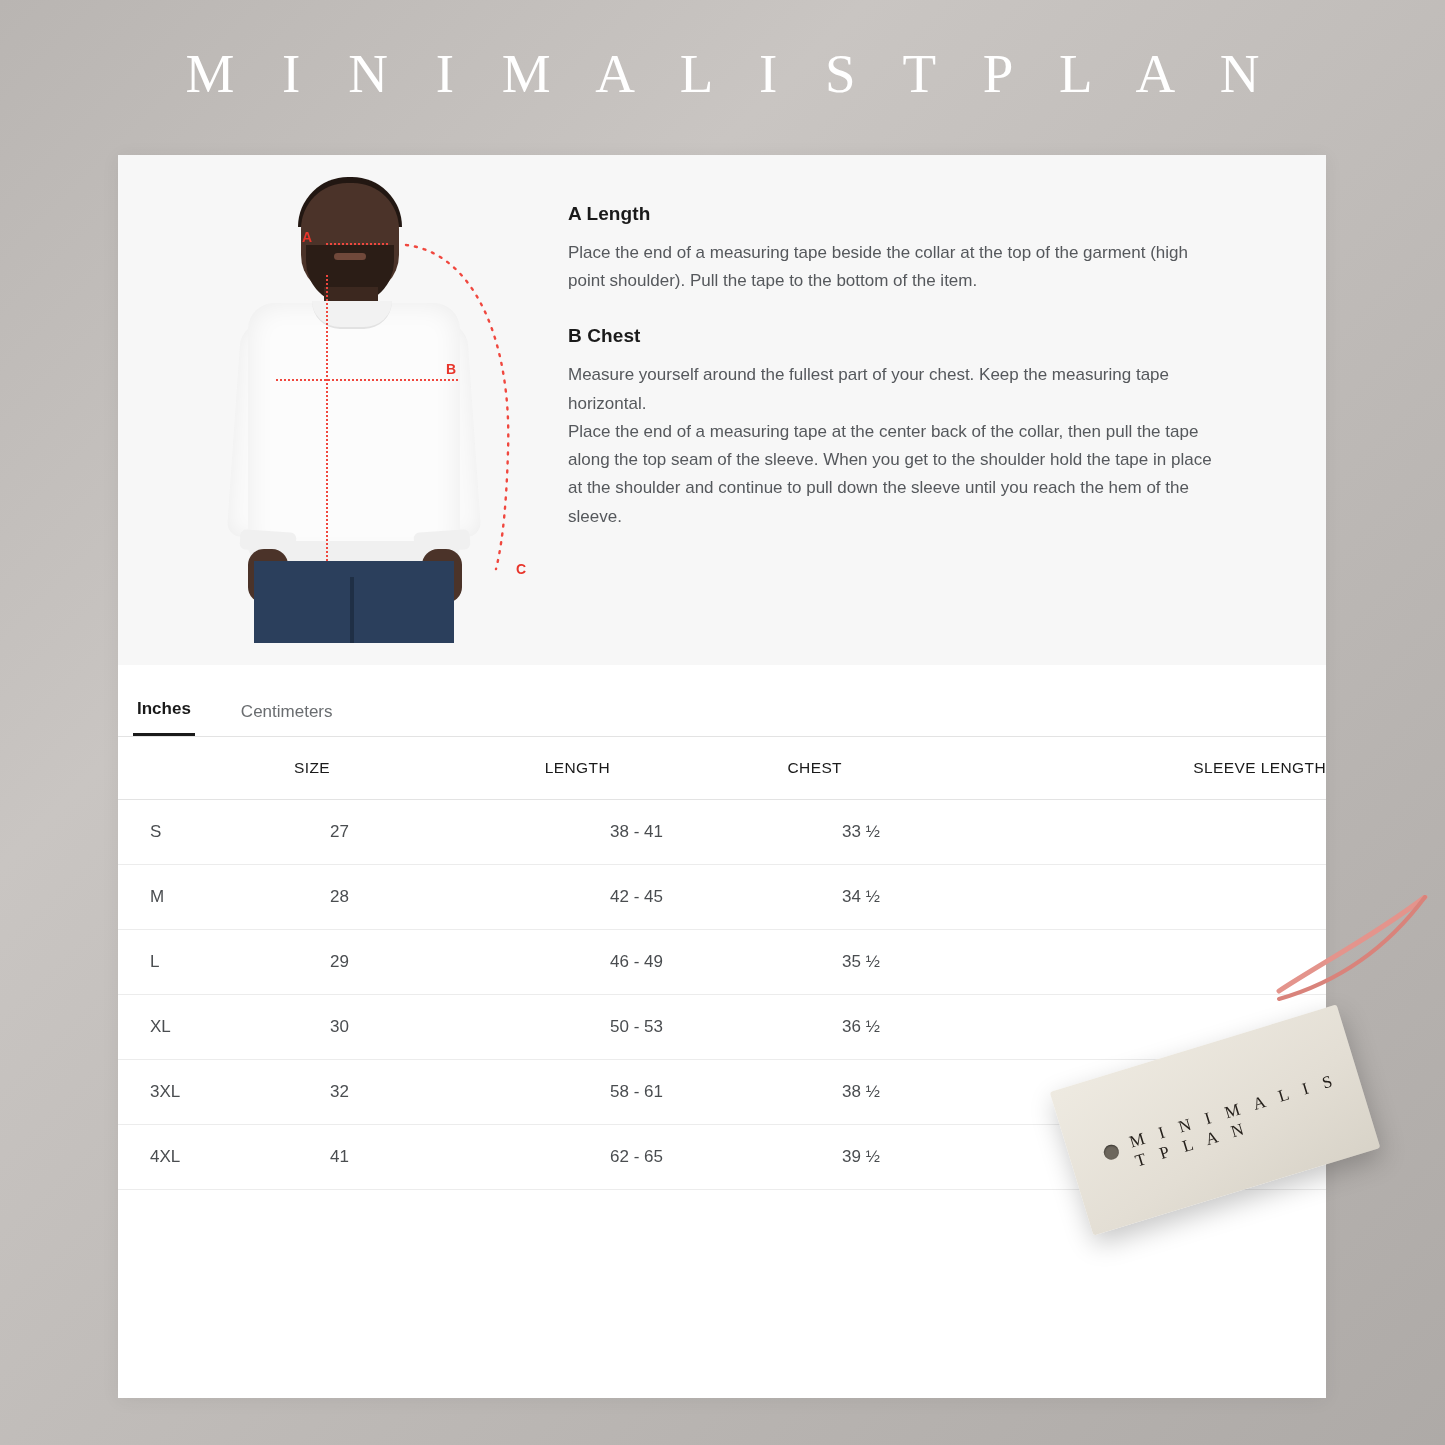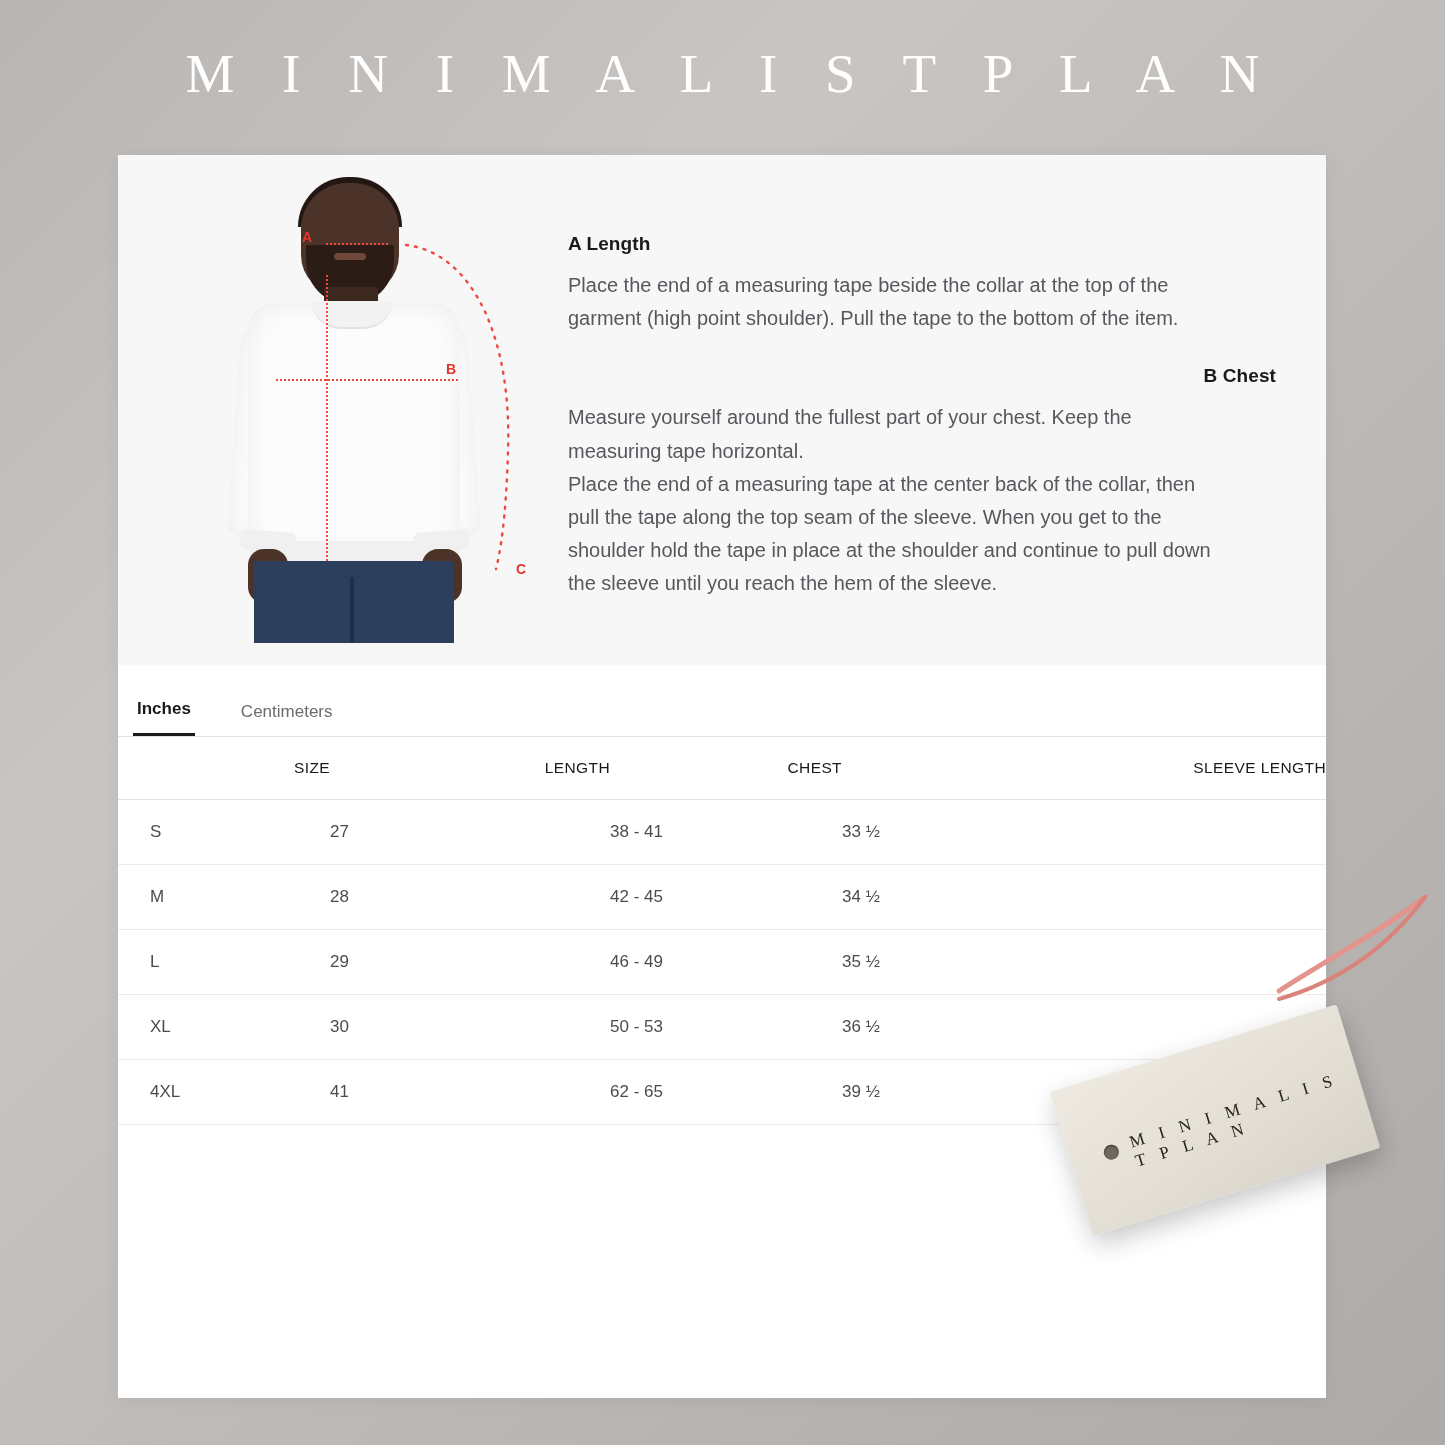--- a/index.html
+++ b/index.html
@@ -49,33 +49,32 @@
     height: 510px;
   }
   .photo-col {
     width: 450px;
     position: relative;
     flex: none;
   }
   .text-col {
     flex: 1;
     padding: 48px 50px 0 0;
-    margin-top: 30px;
   }
 
   .m-title {
     font-size: 19px;
     font-weight: bold;
     color: #1a1a1a;
     margin: 0 0 14px 0;
     letter-spacing: 0.1px;
   }
-  .m-title.second { margin-top: 30px; text-align: right; }
+  .m-title.second { margin-top: 30px; }
   .m-body {
-    font-size: 20px;
+    font-size: 17px;
     line-height: 1.66;
     color: #55585c;
     margin: 0;
     max-width: 660px;
   }
 
   
   .photo-wrap {
     position: absolute;
     left: 108px;
@@ -424,20 +423,26 @@
         <td>46 - 49</td>
         <td>35 ½</td>
       </tr>
       <tr>
         <td>XL</td>
         <td>30</td>
         <td>50 - 53</td>
         <td>36 ½</td>
       </tr>
       <tr>
+        <td>3XL</td>
+        <td>32</td>
+        <td>58 - 61</td>
+        <td>38 ½</td>
+      </tr>
+      <tr>
         <td>4XL</td>
         <td>41</td>
         <td>62 - 65</td>
         <td>39 ½</td>
       </tr>
     </tbody>
   </table>
 
 </div>
 

